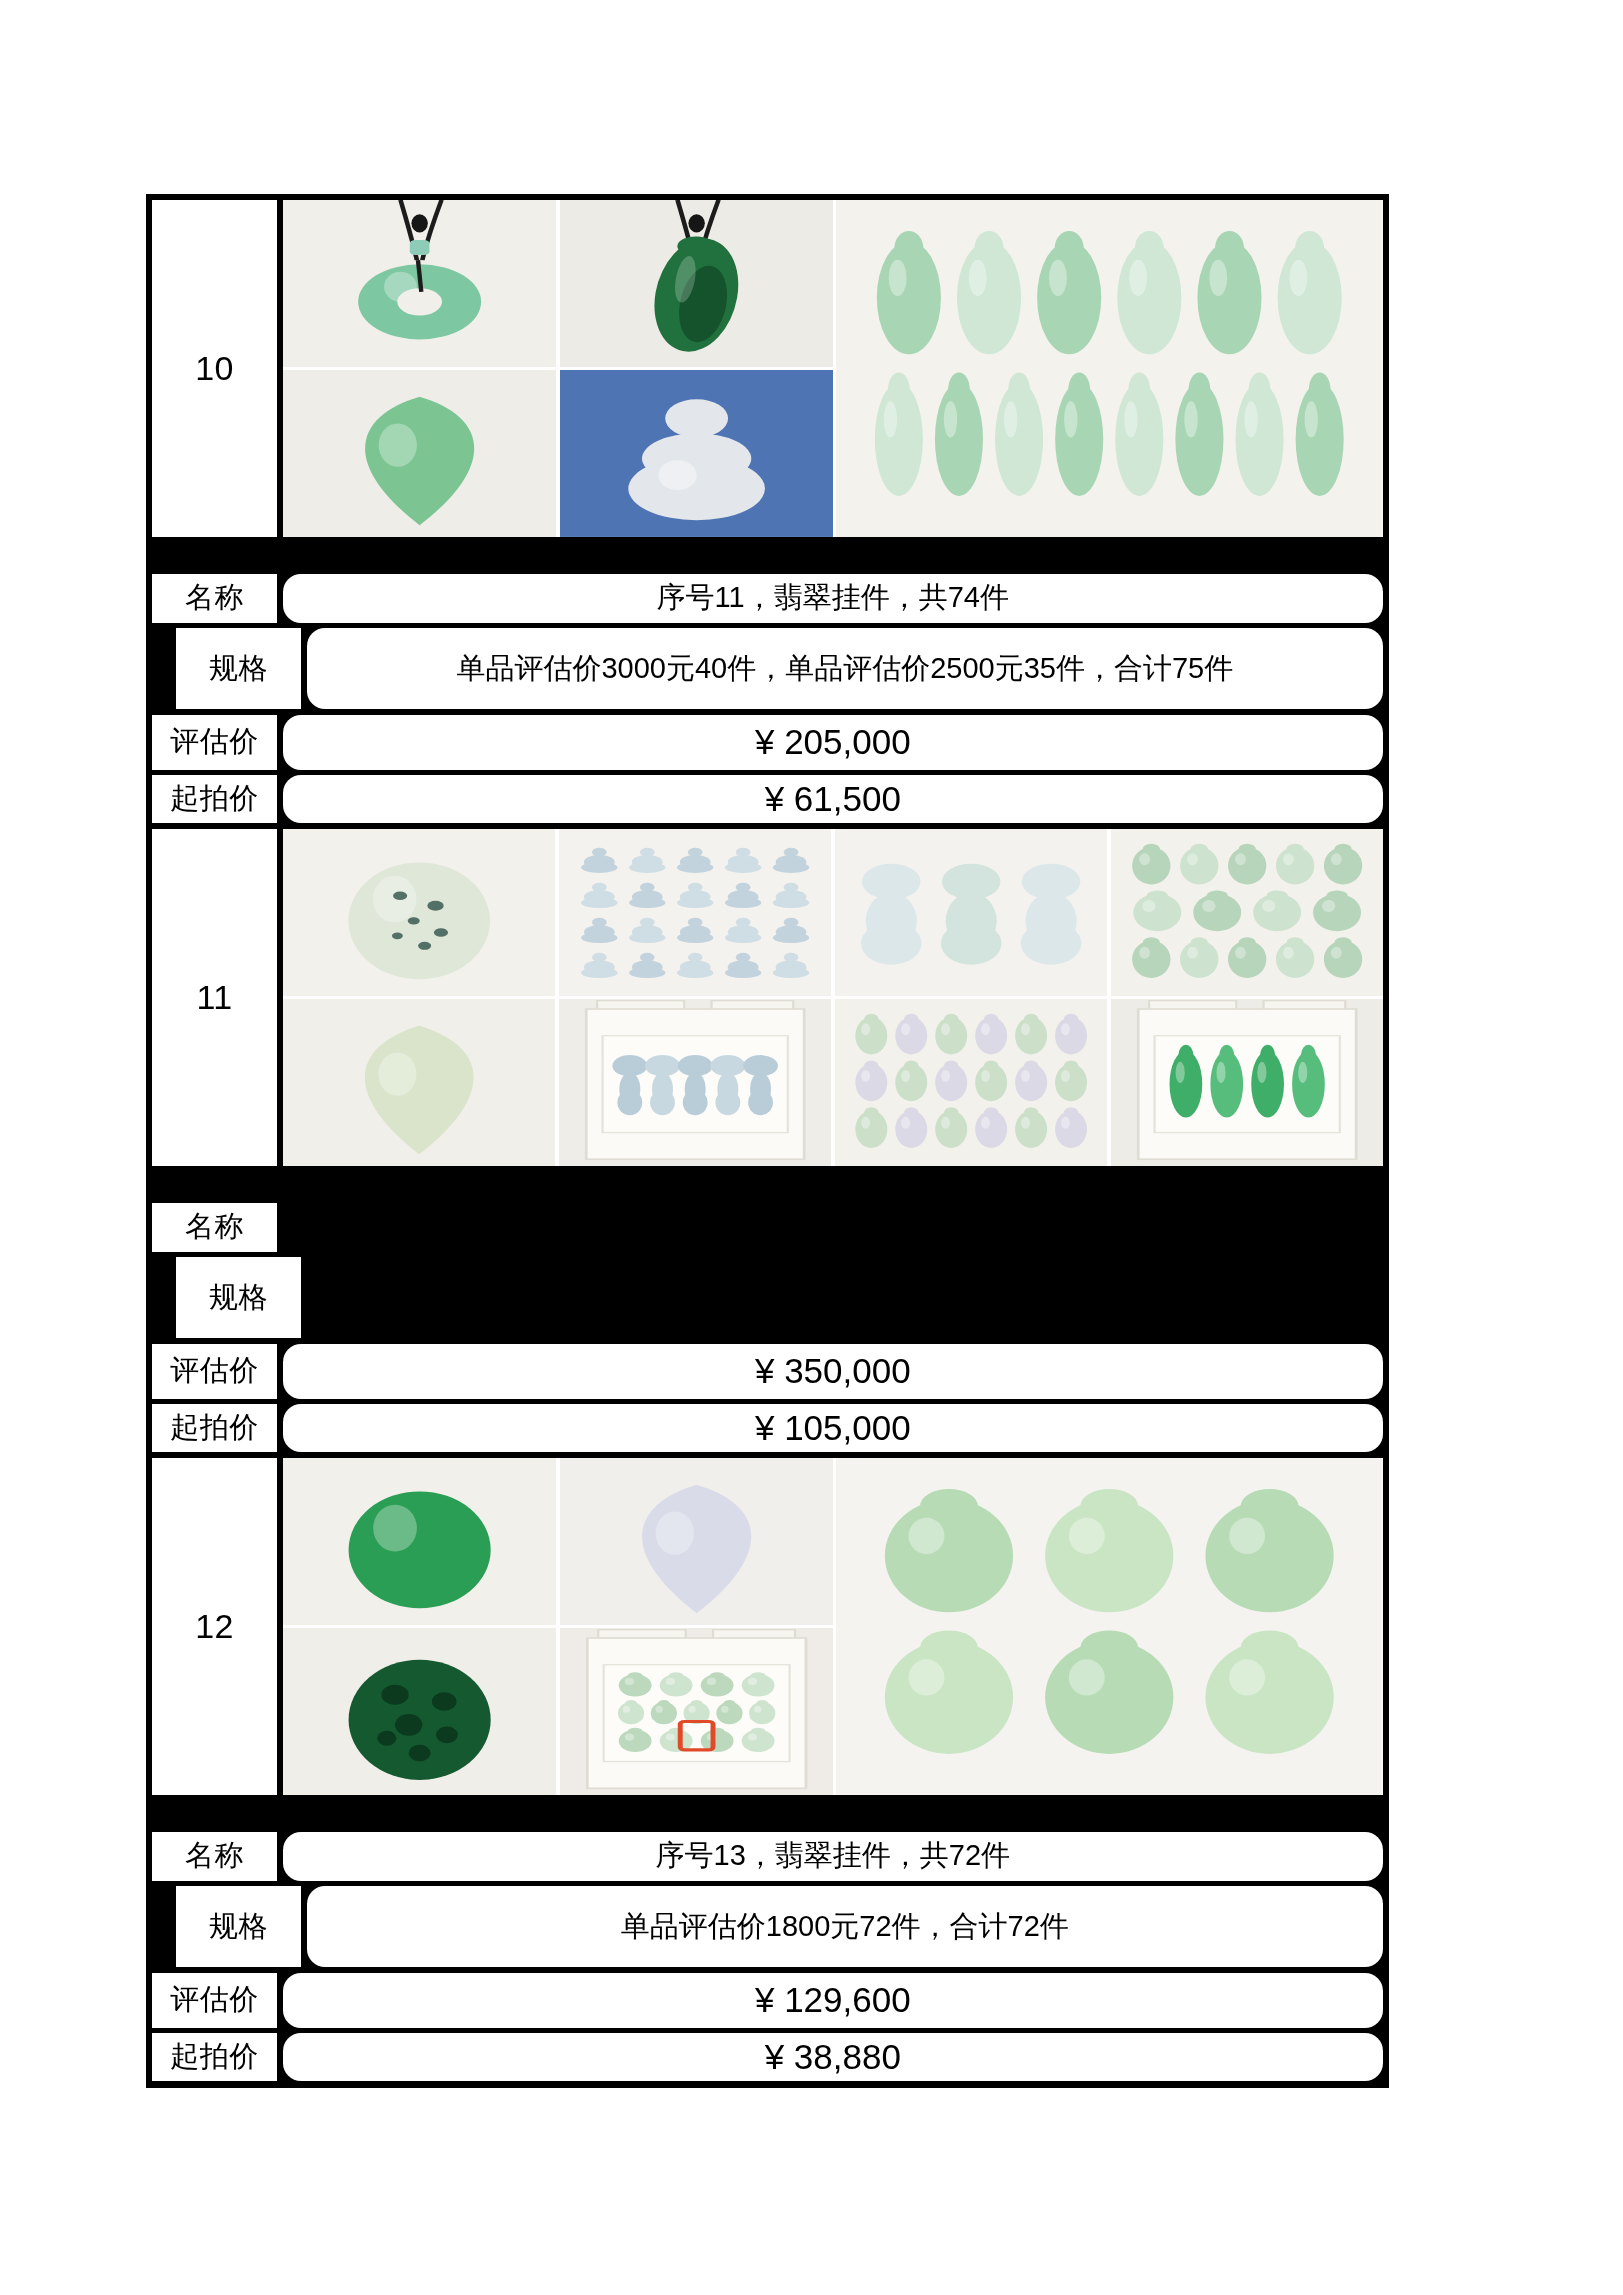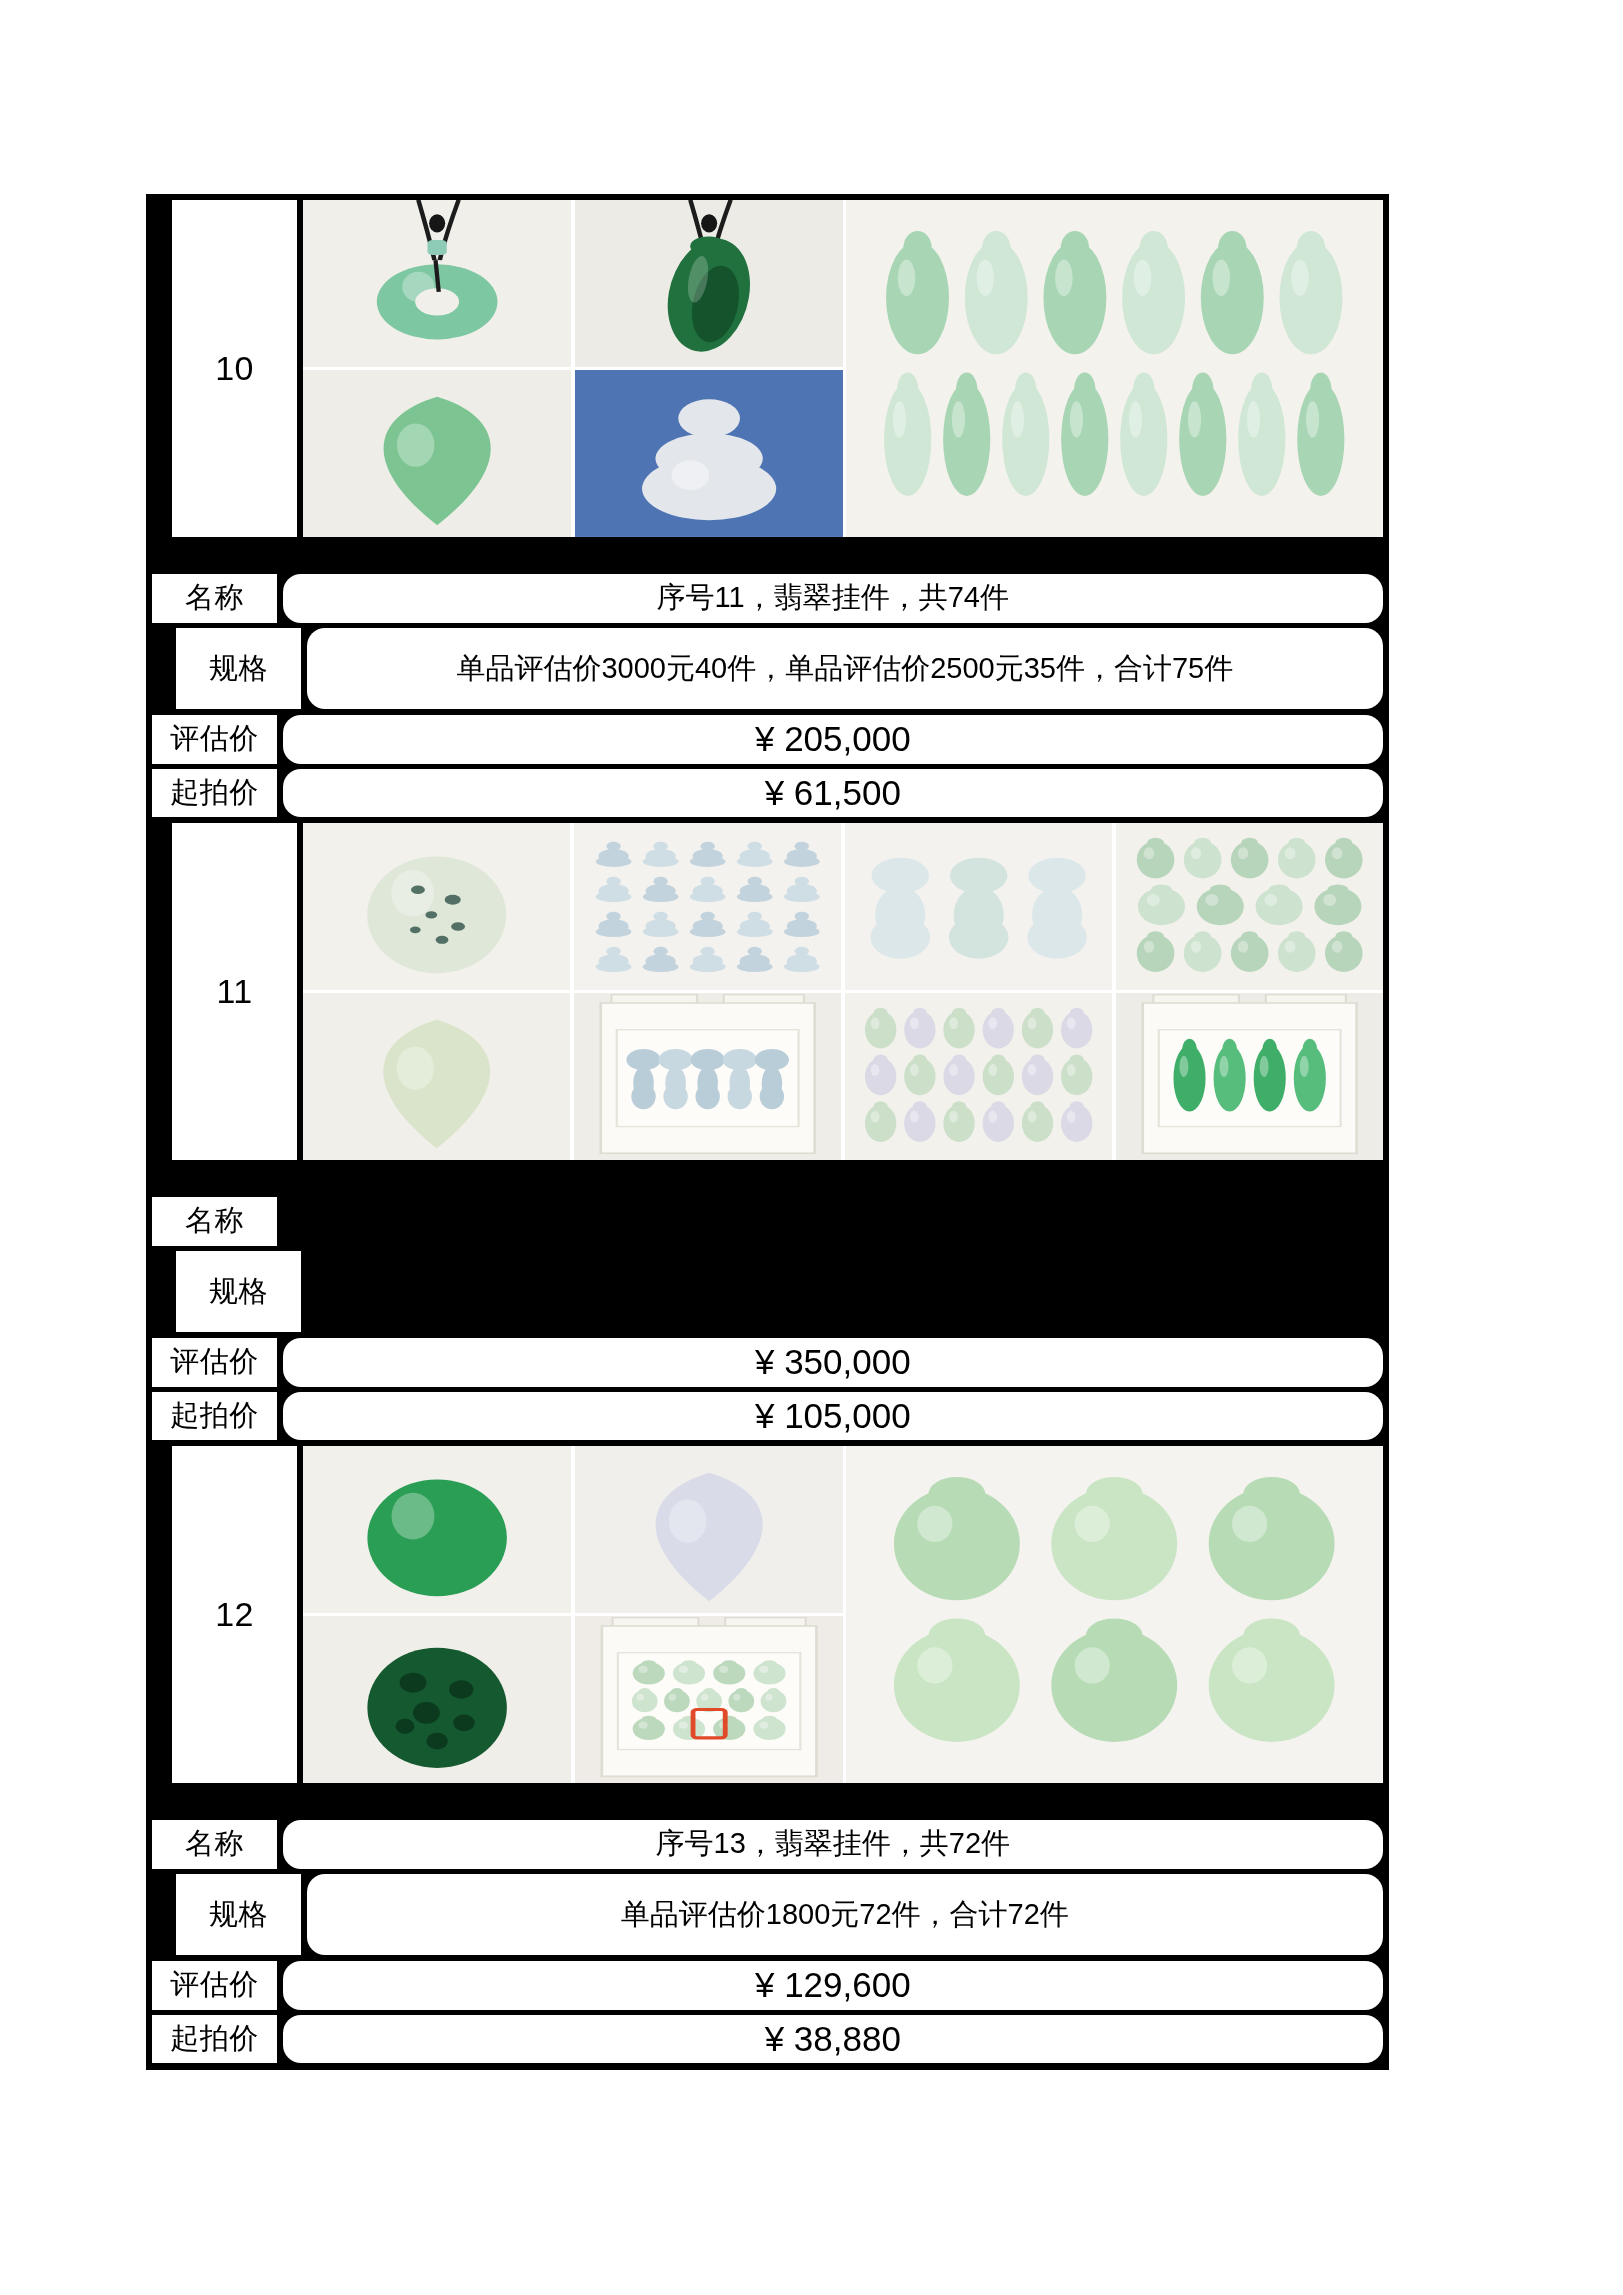--- a/index.html
+++ b/index.html
@@ -32,35 +32,35 @@
   .cell { background: #ffffff; box-sizing: border-box; }
   .label-cell {
     flex: 0 0 125px;
     width: 125px;
     display: flex;
     align-items: center;
     justify-content: center;
     font-size: 29px;
     letter-spacing: 0.5px;
   }
-  .num-cell { font-size: 34px; margin-left: 20px; }
+  .num-cell { font-size: 34px; }
   .value-cell {
     flex: 1;
     display: flex;
     align-items: center;
     justify-content: center;
     text-align: right;
     font-size: 29px;
     border-radius: 18px;
   }
   .price-cell { font-size: 35px; }
   .row-images { height: 337px; }
   .row-name  { height: 49px; margin-top: 31px; }
   .row-spec  { height: 81px; padding-left: 24px; }
-  .row-eval  { height: 49px; }
+  .row-eval  { height: 55px; }
   .row-start { height: 48px; }
   .images-cell {
     flex: 1;
     display: flex;
     gap: 3.6px;
     padding: 0;
     overflow: hidden;
   }
   .photo-col {
     display: flex;

